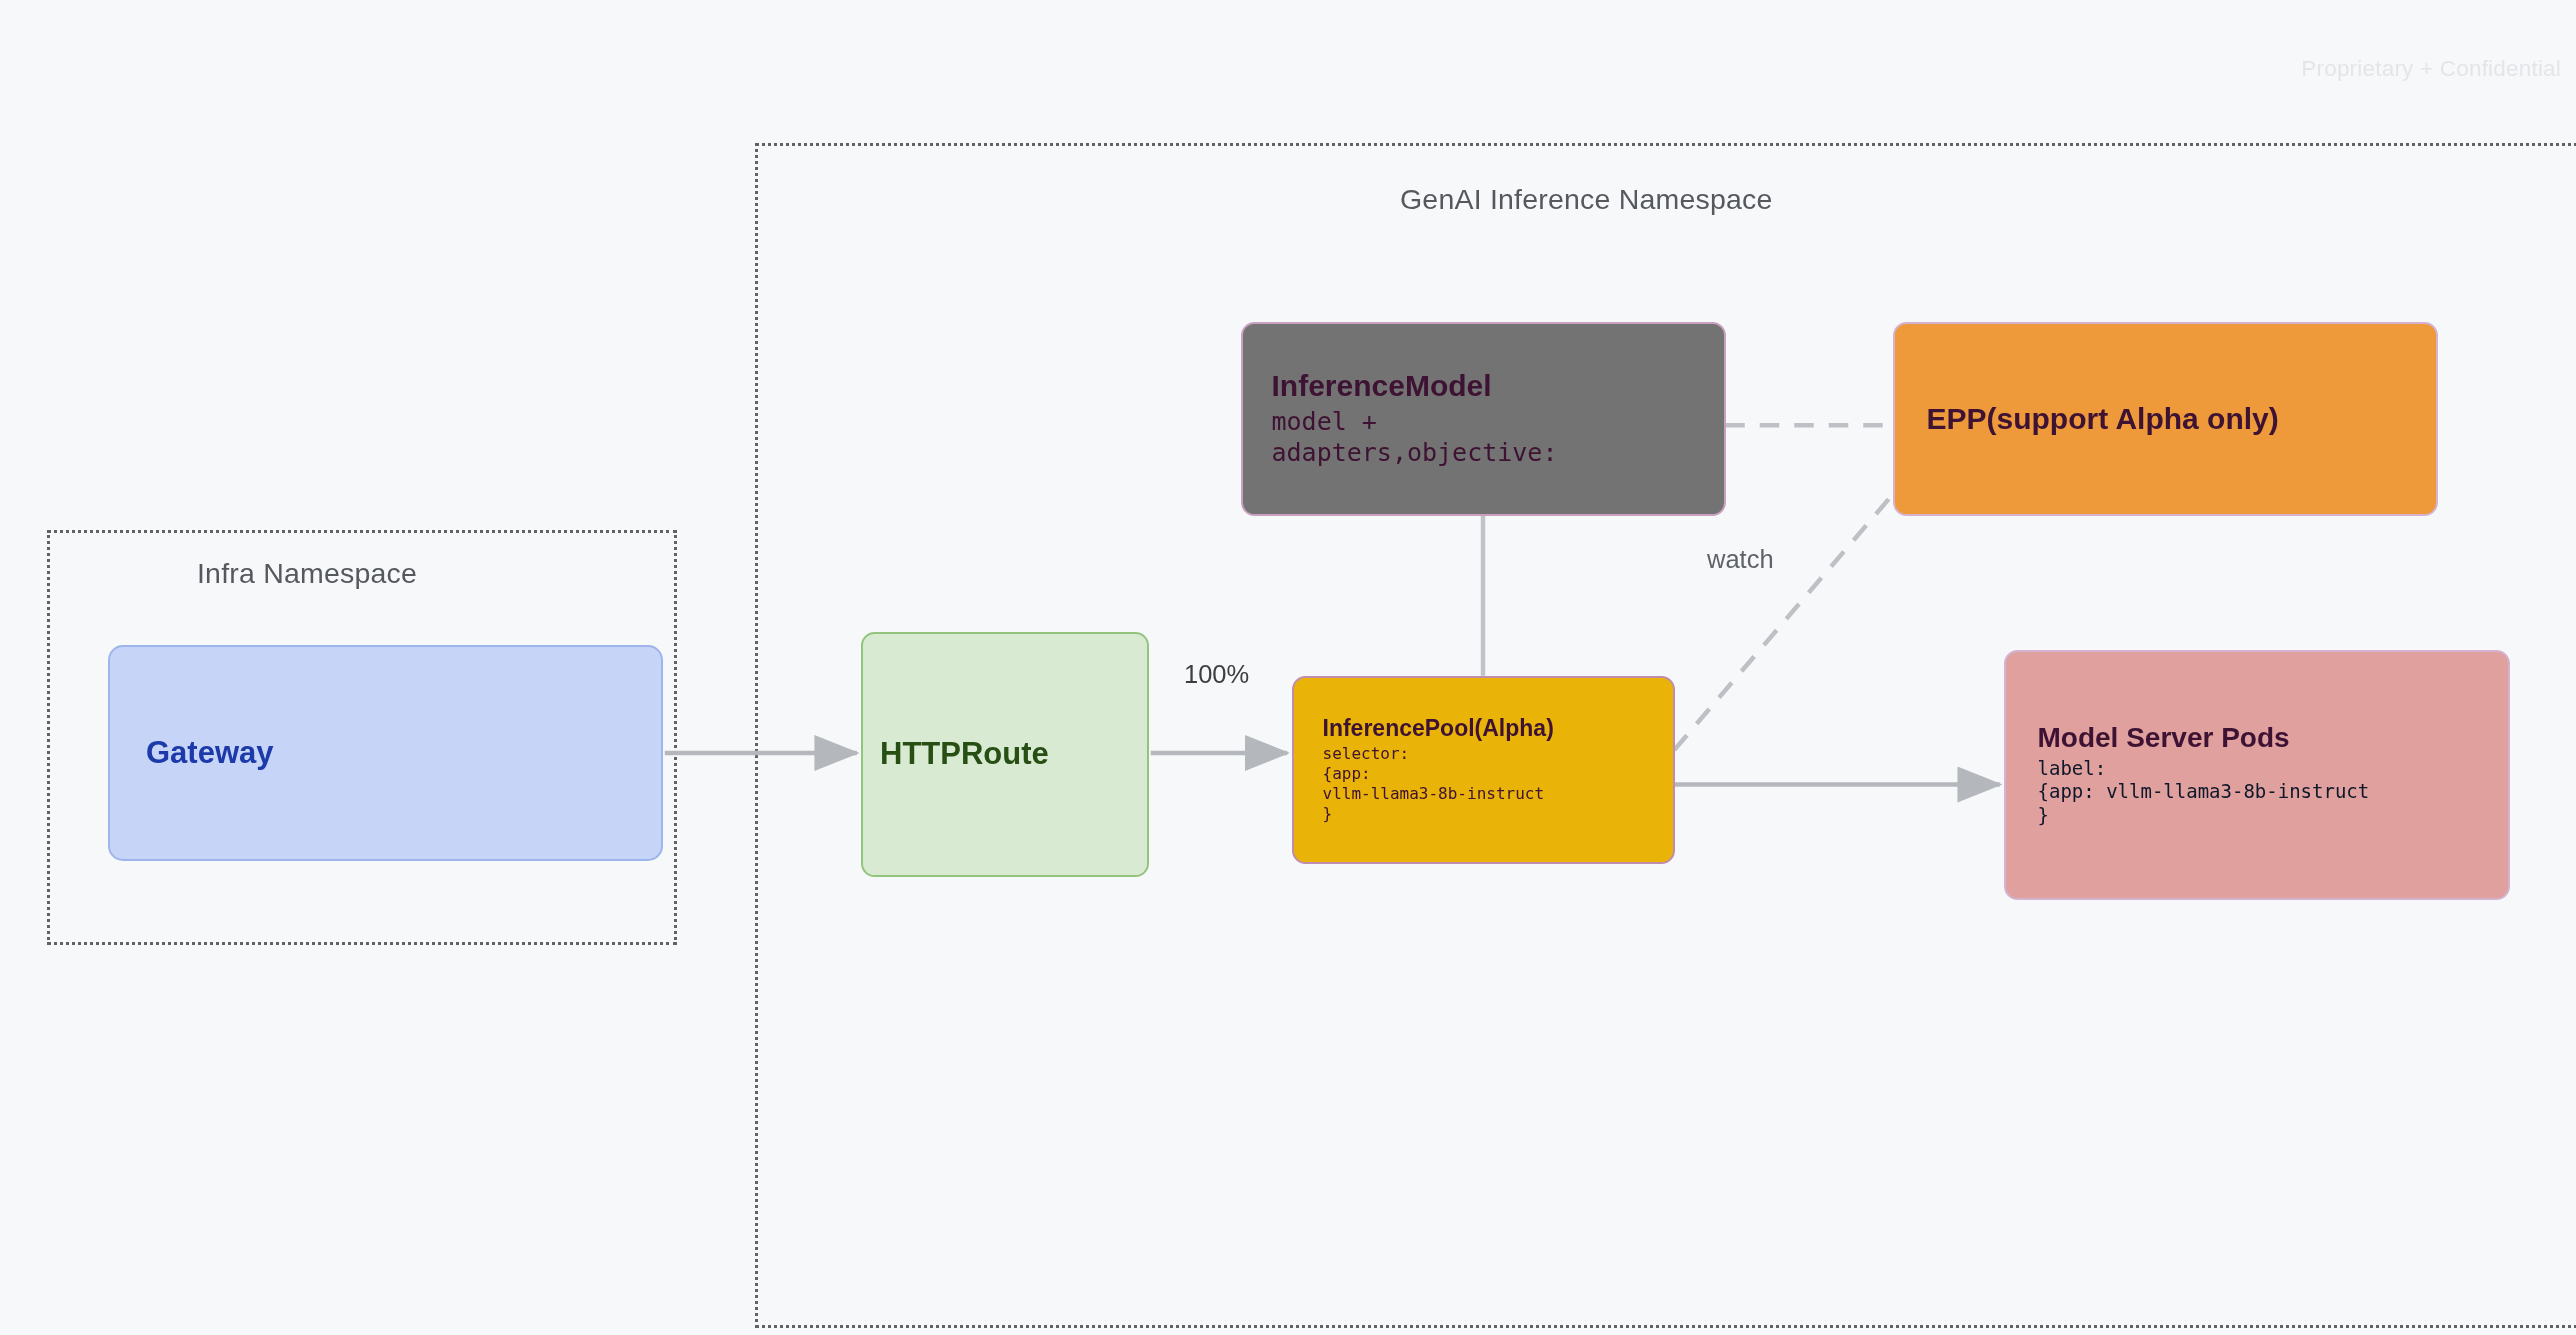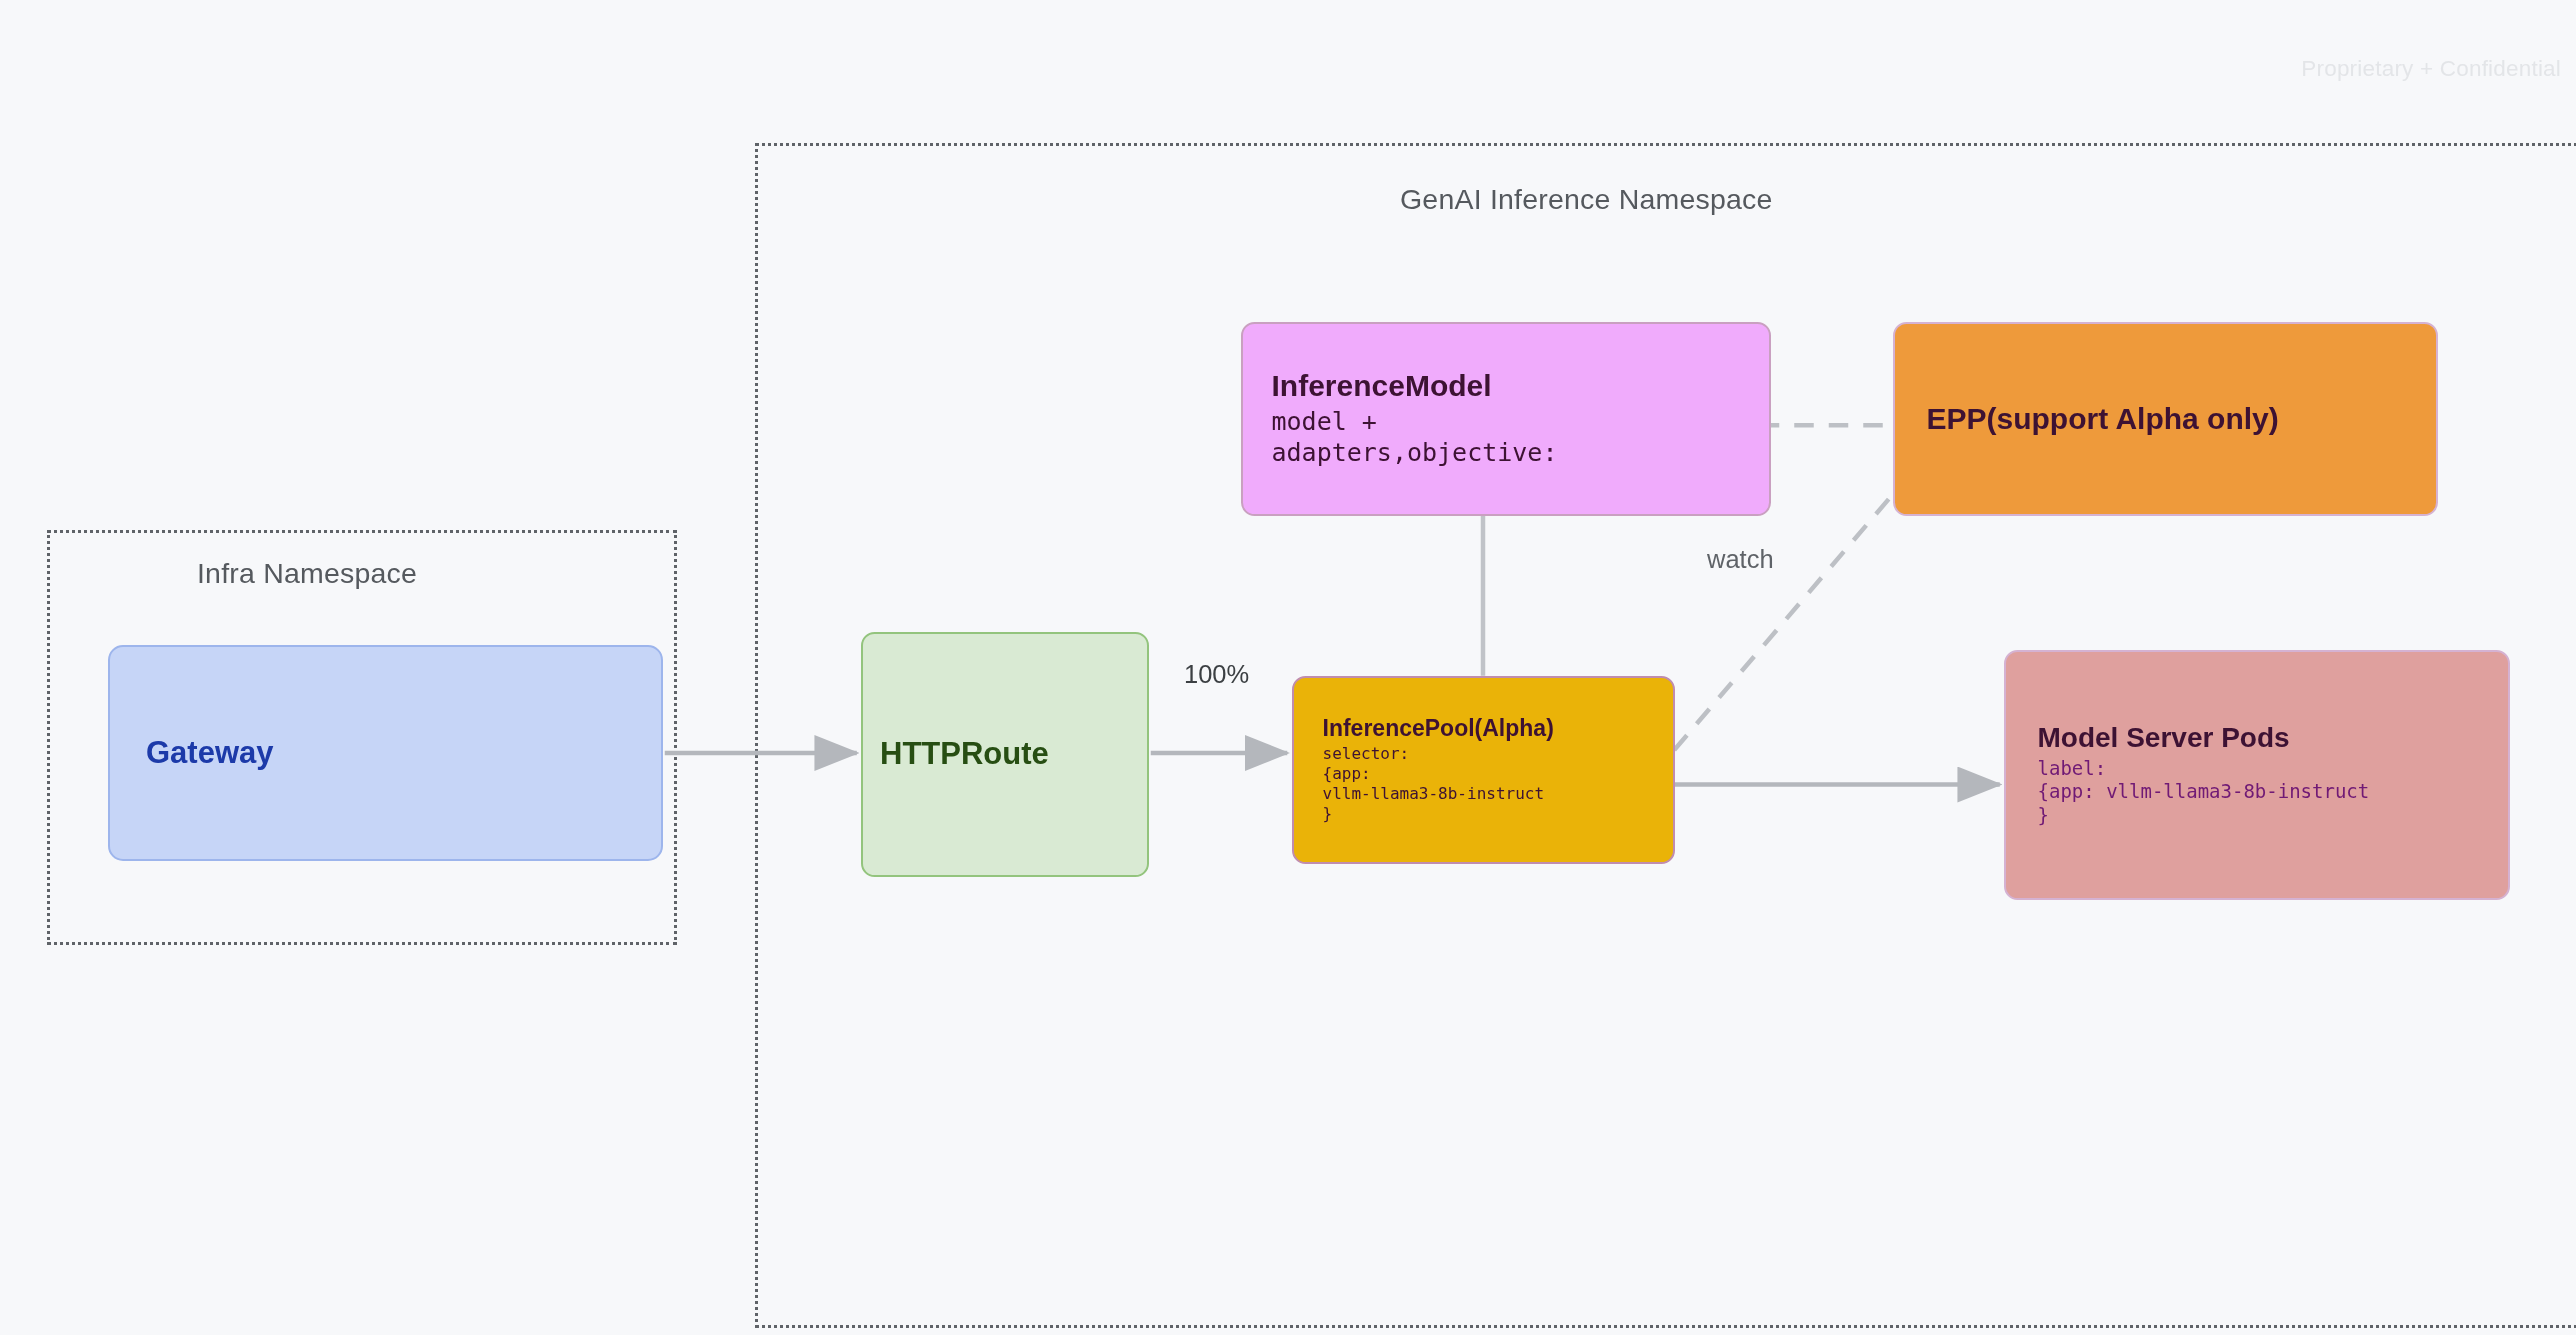--- a/index.html
+++ b/index.html
@@ -113,23 +113,23 @@
   }
   #node-httproute .title {
     font-size: 31px;
     color: #274E13;
   }
 
   
   #node-inferencemodel {
     left: 1241px;
     top: 322px;
-    width: 530px;
+    width: 485px;
     height: 194px;
-    background: #f0abfc;
+    background: #737373;
     border-color: #C9A0C0;
     padding-left: 28.5px;
   }
   #node-inferencemodel .title {
     font-size: 30px;
     color: #3D1233;
     margin-bottom: 3px;
   }
   #node-inferencemodel .sub {
     font-size: 25px;
@@ -181,21 +181,21 @@
     border-color: #D5B2D2;
     padding-left: 31.5px;
   }
   #node-modelserver .title {
     font-size: 28px;
     color: #3D1233;
     margin-bottom: 3px;
   }
   #node-modelserver .sub {
     font-size: 19px;
-    color: #701a75;
+    color: #0f172a;
   }
 
   
   #edges {
     left: 0;
     top: 0;
     width: 2576px;
     height: 1335px;
     pointer-events: none;
   }

